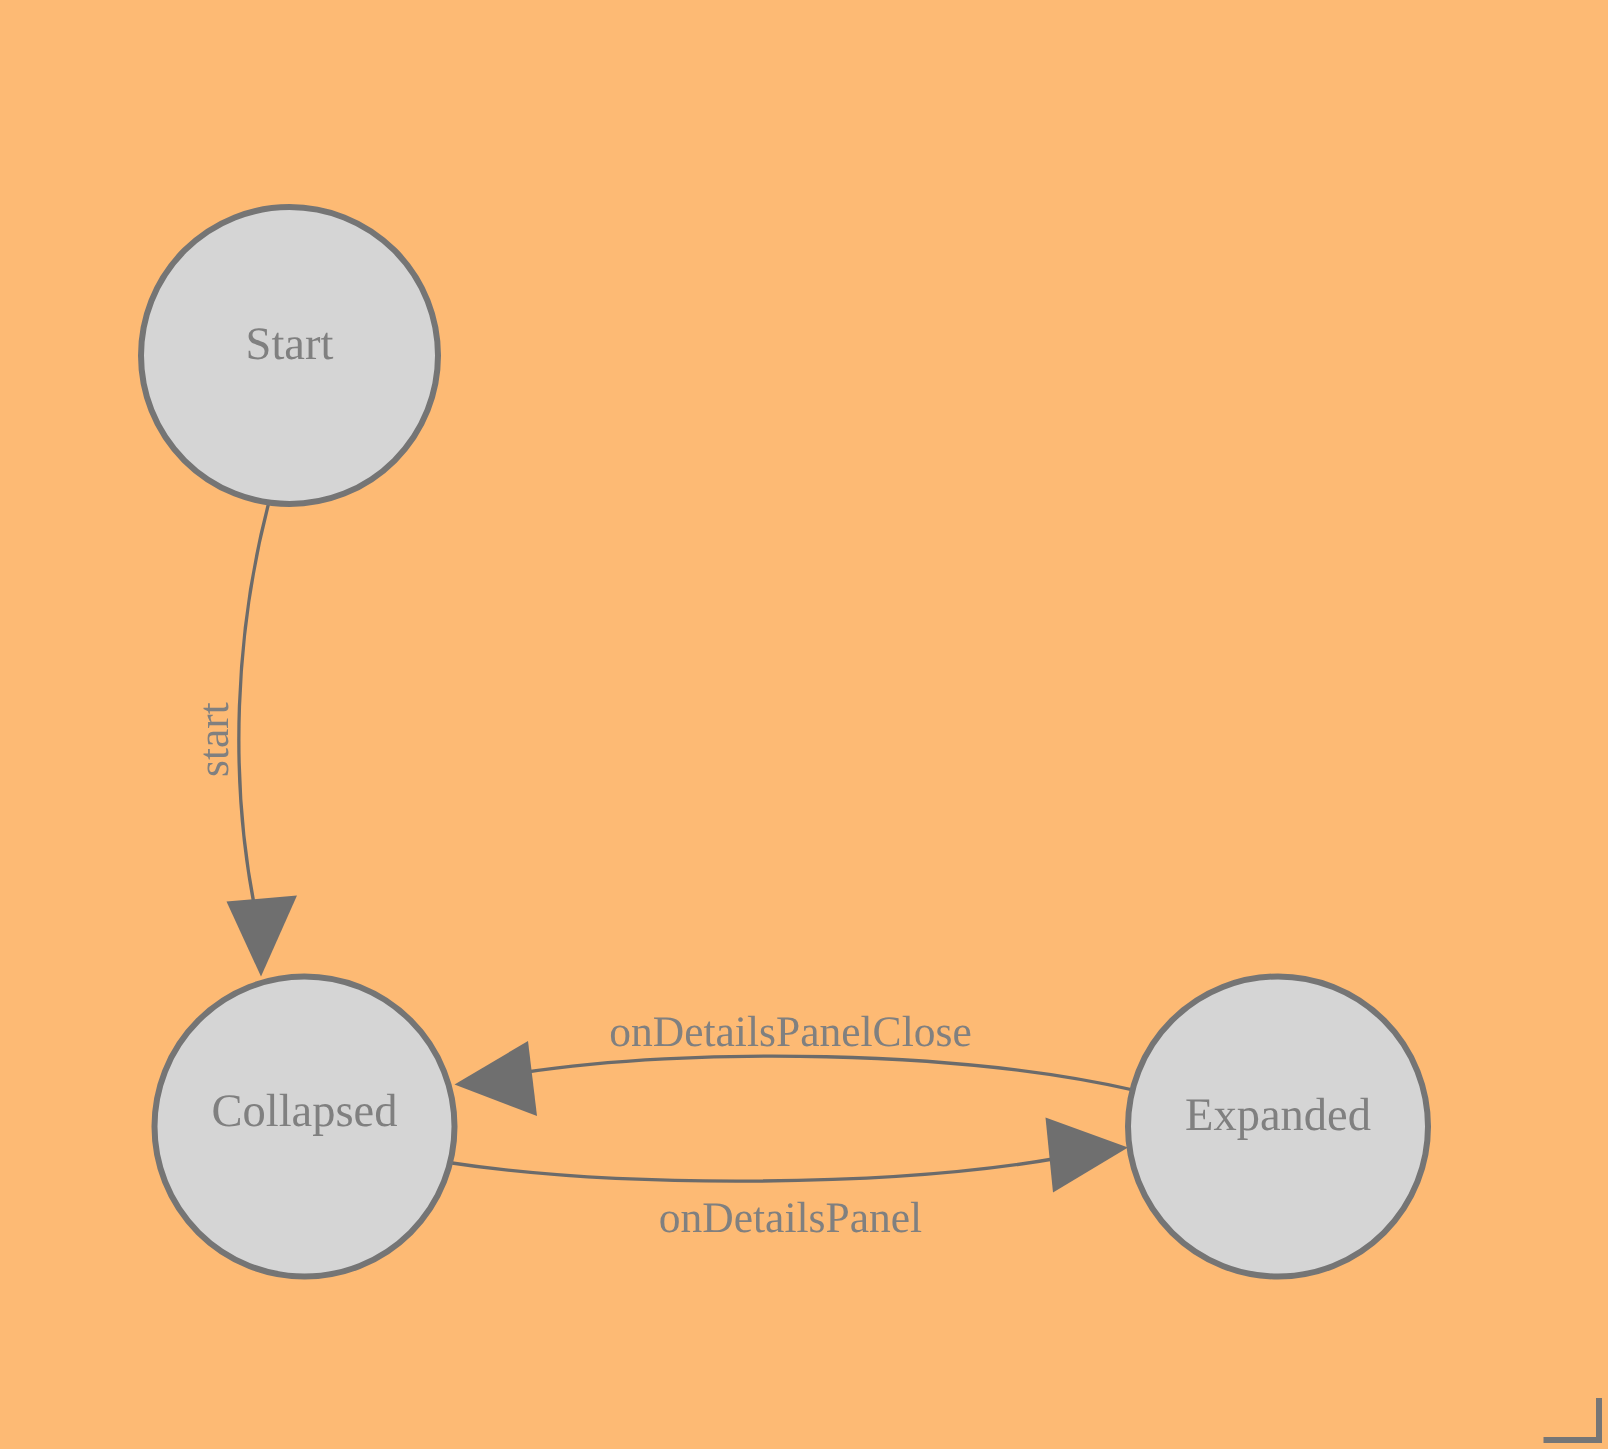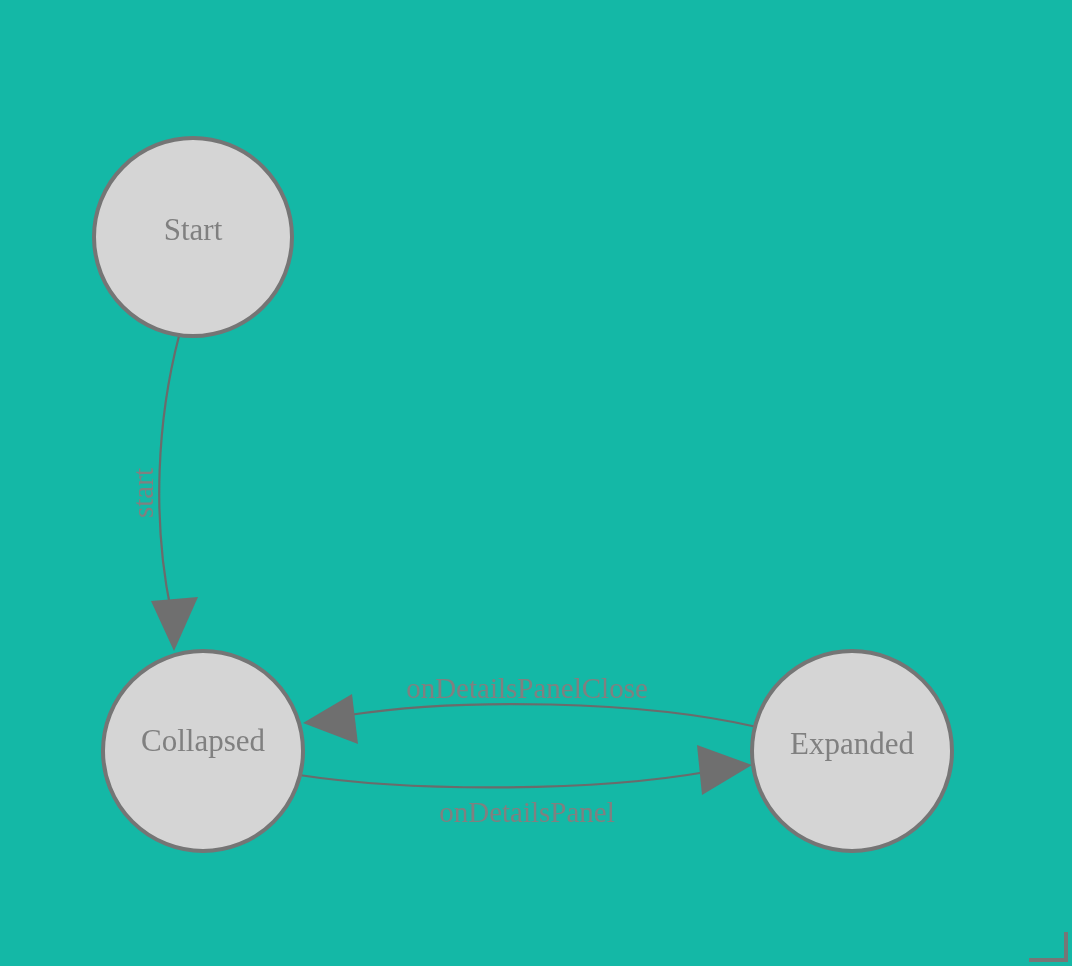--- a/index.html
+++ b/index.html
@@ -10,21 +10,21 @@
   body {
     width: 1072px;
     height: 966px;
     overflow: hidden;
     font-family: "Liberation Serif", "DejaVu Serif", serif;
   }
   #diagram-canvas {
     position: relative;
     width: 1072px;
     height: 966px;
-    background: #14b8a6;
+    background: #fdba74;
   }
   #diagram-svg {
     position: absolute;
     top: 0;
     left: 0;
     width: 1072px;
     height: 966px;
     display: block;
   }
   .node-shape {

